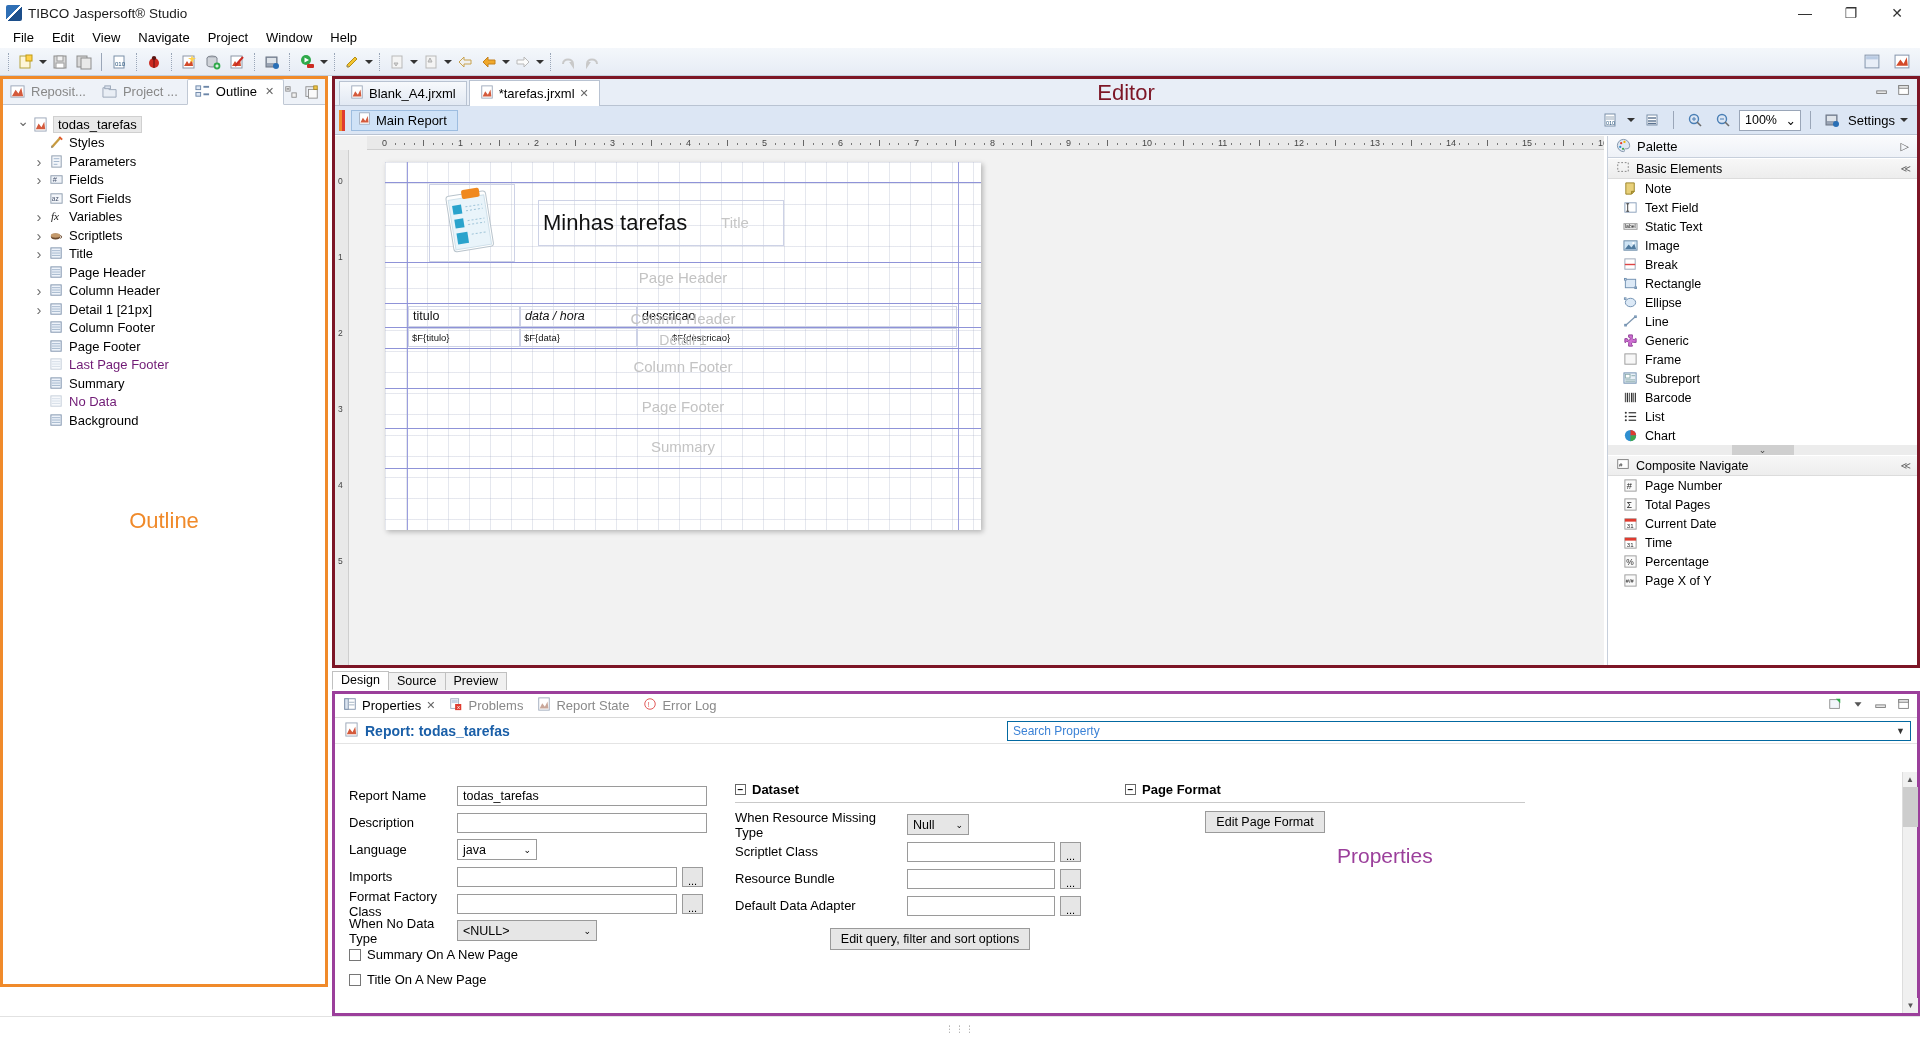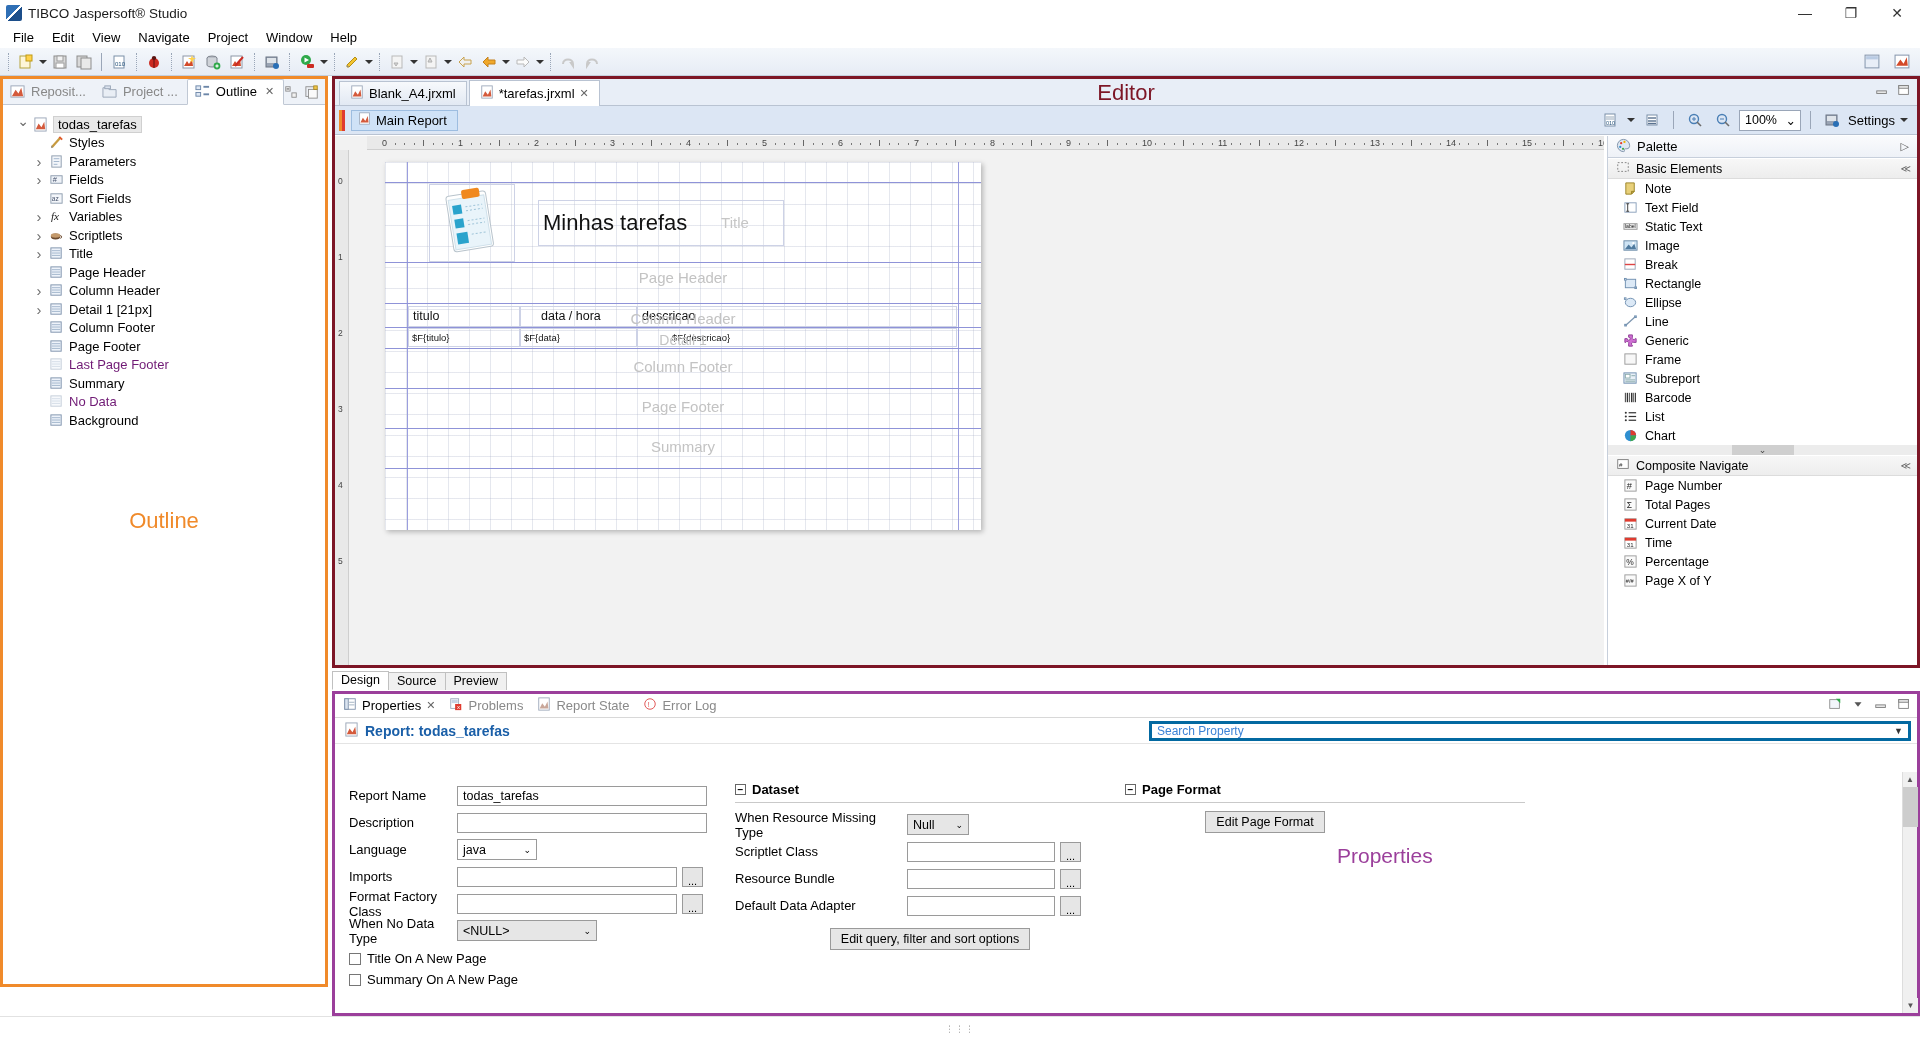--- a/index.html
+++ b/index.html
@@ -166,22 +166,22 @@
   .props-panel { position: absolute; left: 332px; top: 615px; right: 0; bottom: 0;
                  border: 3px solid #9b3f9b; background: #fff; }
   .pv-tabs { height: 24px; display: flex; align-items: center; gap: 14px; padding-left: 8px;
              background: #fff; border-bottom: 1px solid #d8d8d8; position: relative; }
   .pv-tab { display: flex; align-items: center; gap: 5px; font-size: 13px; color: #8a8a8a; }
   .pv-tab.active { color: #000; }
   .pv-right { position: absolute; right: 6px; display: flex; gap: 9px; align-items: center; }
   .props-title-row { display: flex; align-items: center; height: 26px; padding-left: 9px; gap: 6px;
                      border-bottom: 1px solid #e4e4e4; position: relative; }
   .props-title { color: #1a5fa8; font-weight: bold; font-size: 14px; }
-  .search-prop { position: absolute; right: 6px; top: 3px; width: 762px; height: 20px;
-                 border: 3px solid #0369a1; background: #fff; display: flex; align-items: center;
+  .search-prop { position: absolute; right: 6px; top: 3px; width: 904px; height: 20px;
+                 border: 1px solid #0369a1; background: #fff; display: flex; align-items: center;
                  padding-left: 5px; font-size: 12px; color: #3b82d6; }
   .search-prop .cv { margin-left: auto; margin-right: 5px; color: #333; font-size: 9px; }
   .ra-tabs { height: 25px; display: flex; align-items: center; gap: 0; padding-left: 9px; }
   .ra-tab { display: flex; align-items: center; gap: 5px; font-size: 13px; padding: 2px 10px; }
   .ra-tab.active { background: #d3e6f8; border: 1px solid #9dbde0; }
 
   .form-area { position: absolute; top: 78px; left: 0; right: 16px; bottom: 0; overflow: hidden; }
   .col { position: absolute; top: 10px; }
   .frow { display: flex; align-items: center; height: 27px; }
   .flabel { font-size: 13px; }
@@ -918,21 +918,21 @@
           <div class="band-label" style="top:52px; color:#c6c6c6;">
             <span style="position:relative; left:52px;">Title</span>
           </div>
 
           <div class="band-label" style="top:107px;">Page Header</div>
 
           <div class="el-box" style="left:23px; top:144px; width:112px; height:21px;"></div>
           <div class="el-box" style="left:135px; top:144px; width:117px; height:21px;"></div>
           <div class="el-box" style="left:252px; top:144px; width:320px; height:21px;"></div>
           <div class="col-head" style="left:28px; top:147px;">titulo</div>
-          <div class="col-head" style="left:156px; top:147px;">data / hora</div>
+          <div class="col-head" style="left:140px; top:147px;font-style:italic;">data / hora</div>
           <div class="col-head" style="left:257px; top:147px;">descricao</div>
           <div class="band-label" style="top:148px;">Column Header</div>
 
           <div class="el-box" style="left:23px; top:166px; width:112px; height:19px;"></div>
           <div class="el-box" style="left:135px; top:166px; width:117px; height:19px;"></div>
           <div class="el-box" style="left:252px; top:166px; width:320px; height:19px;"></div>
           <div class="det-text" style="left:27px; top:170px;">$F{titulo}</div>
           <div class="det-text" style="left:139px; top:170px;">$F{data}</div>
           <div class="det-text" style="left:256px; top:170px;margin-left:31px;">$F{descricao}</div>
           <div class="band-label" style="top:170px; font-size:14px;">Detail 1</div>
@@ -1302,27 +1302,27 @@
             <div class="fin" style="width:220px;"></div>
             <div class="dots-btn">...</div>
           </div>
           <div class="frow">
             <div class="flabel" style="width:108px">When No Data Type</div>
             <div class="fsel" style="width:140px;text-align:right;">
               <span>&lt;NULL&gt;</span>
               <span class="cv">⌄</span>
             </div>
           </div>
+          <div class="cbrow">
+            <span class="cbox"></span>
+            <span>Summary On A New Page</span>
+          </div>
           <div class="cbrow" style="margin-top:4px;">
             <span class="cbox"></span>
             <span>Title On A New Page</span>
-          </div>
-          <div class="cbrow">
-            <span class="cbox"></span>
-            <span>Summary On A New Page</span>
           </div>
         </div>
 
         <div class="col" style="left:400px; width:390px;">
           <div class="sec-head">
             <span class="sec-toggle">−</span>
             <span>Dataset</span>
           </div>
           <div class="sec-rule"></div>
           <div class="frow">

